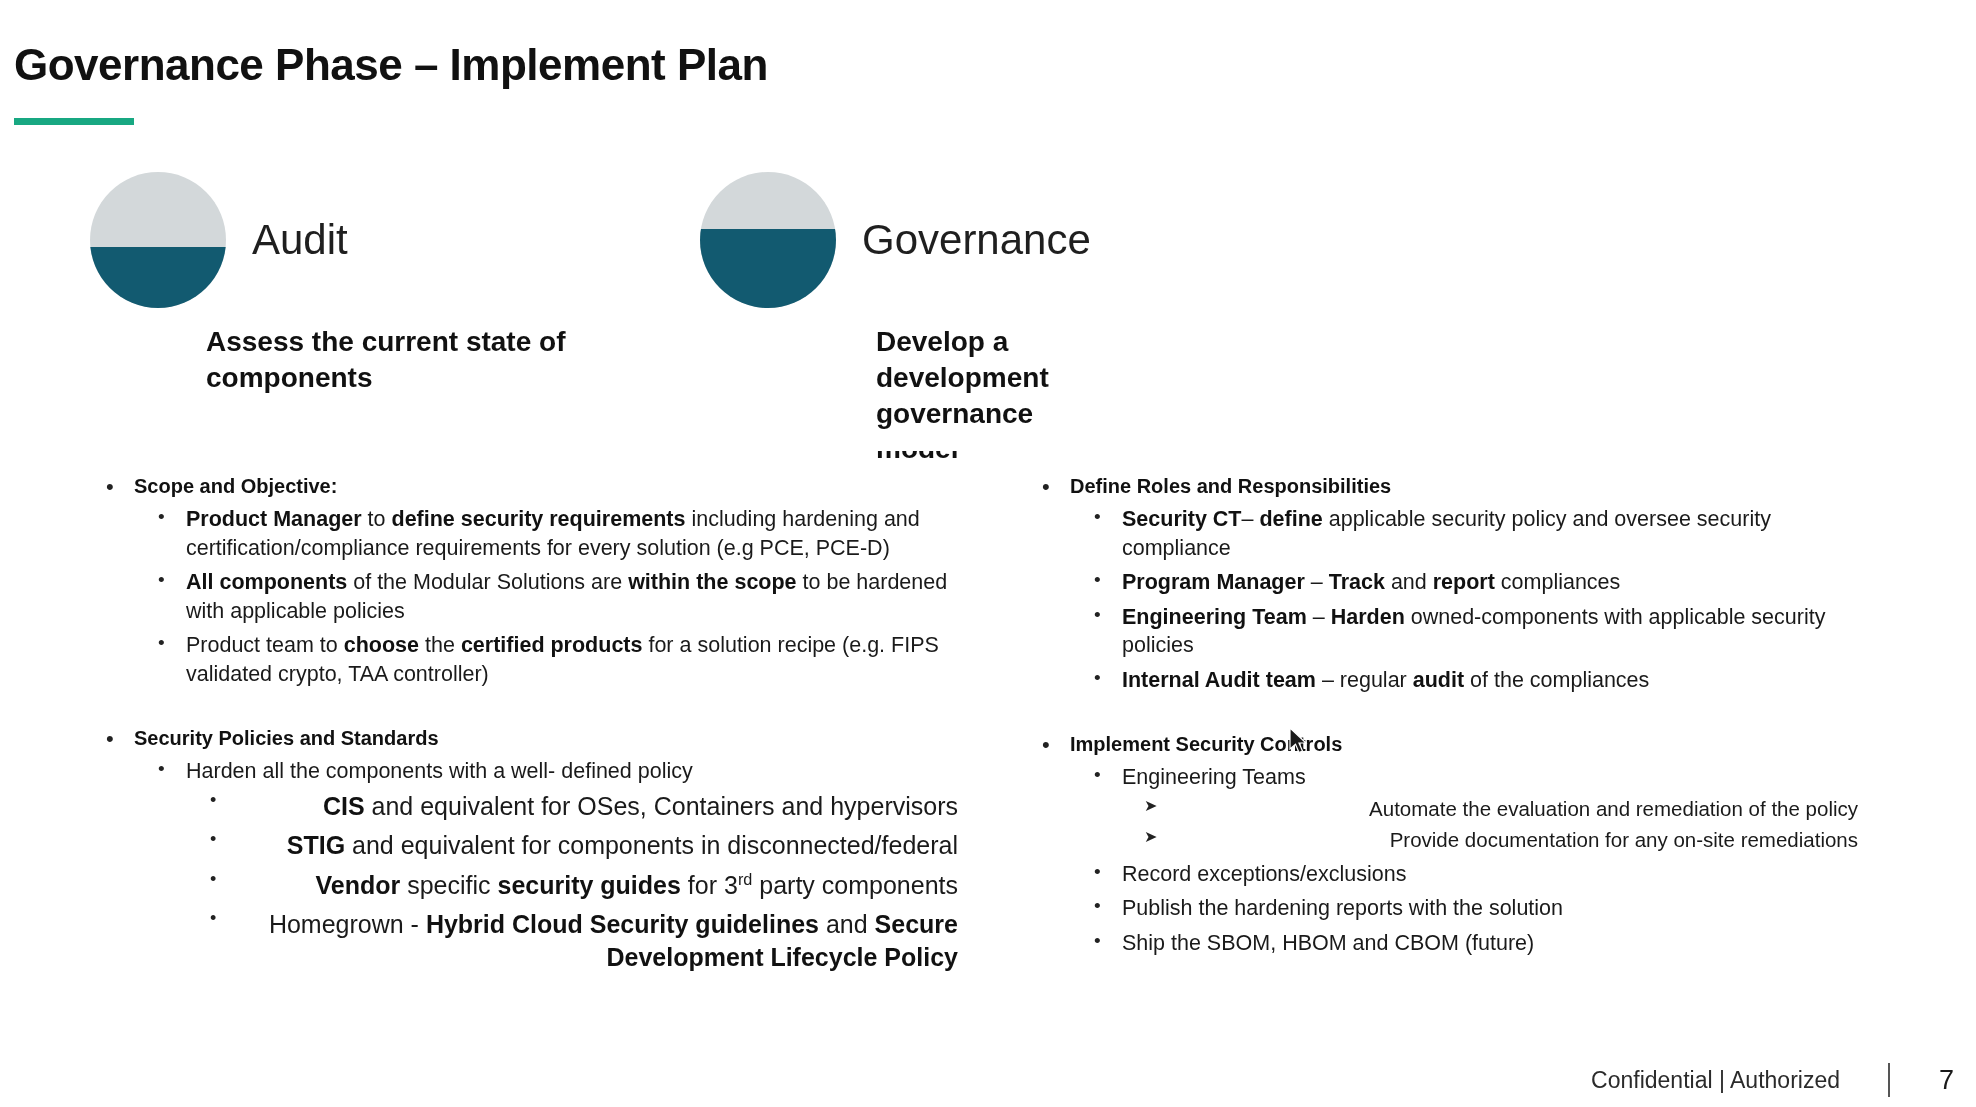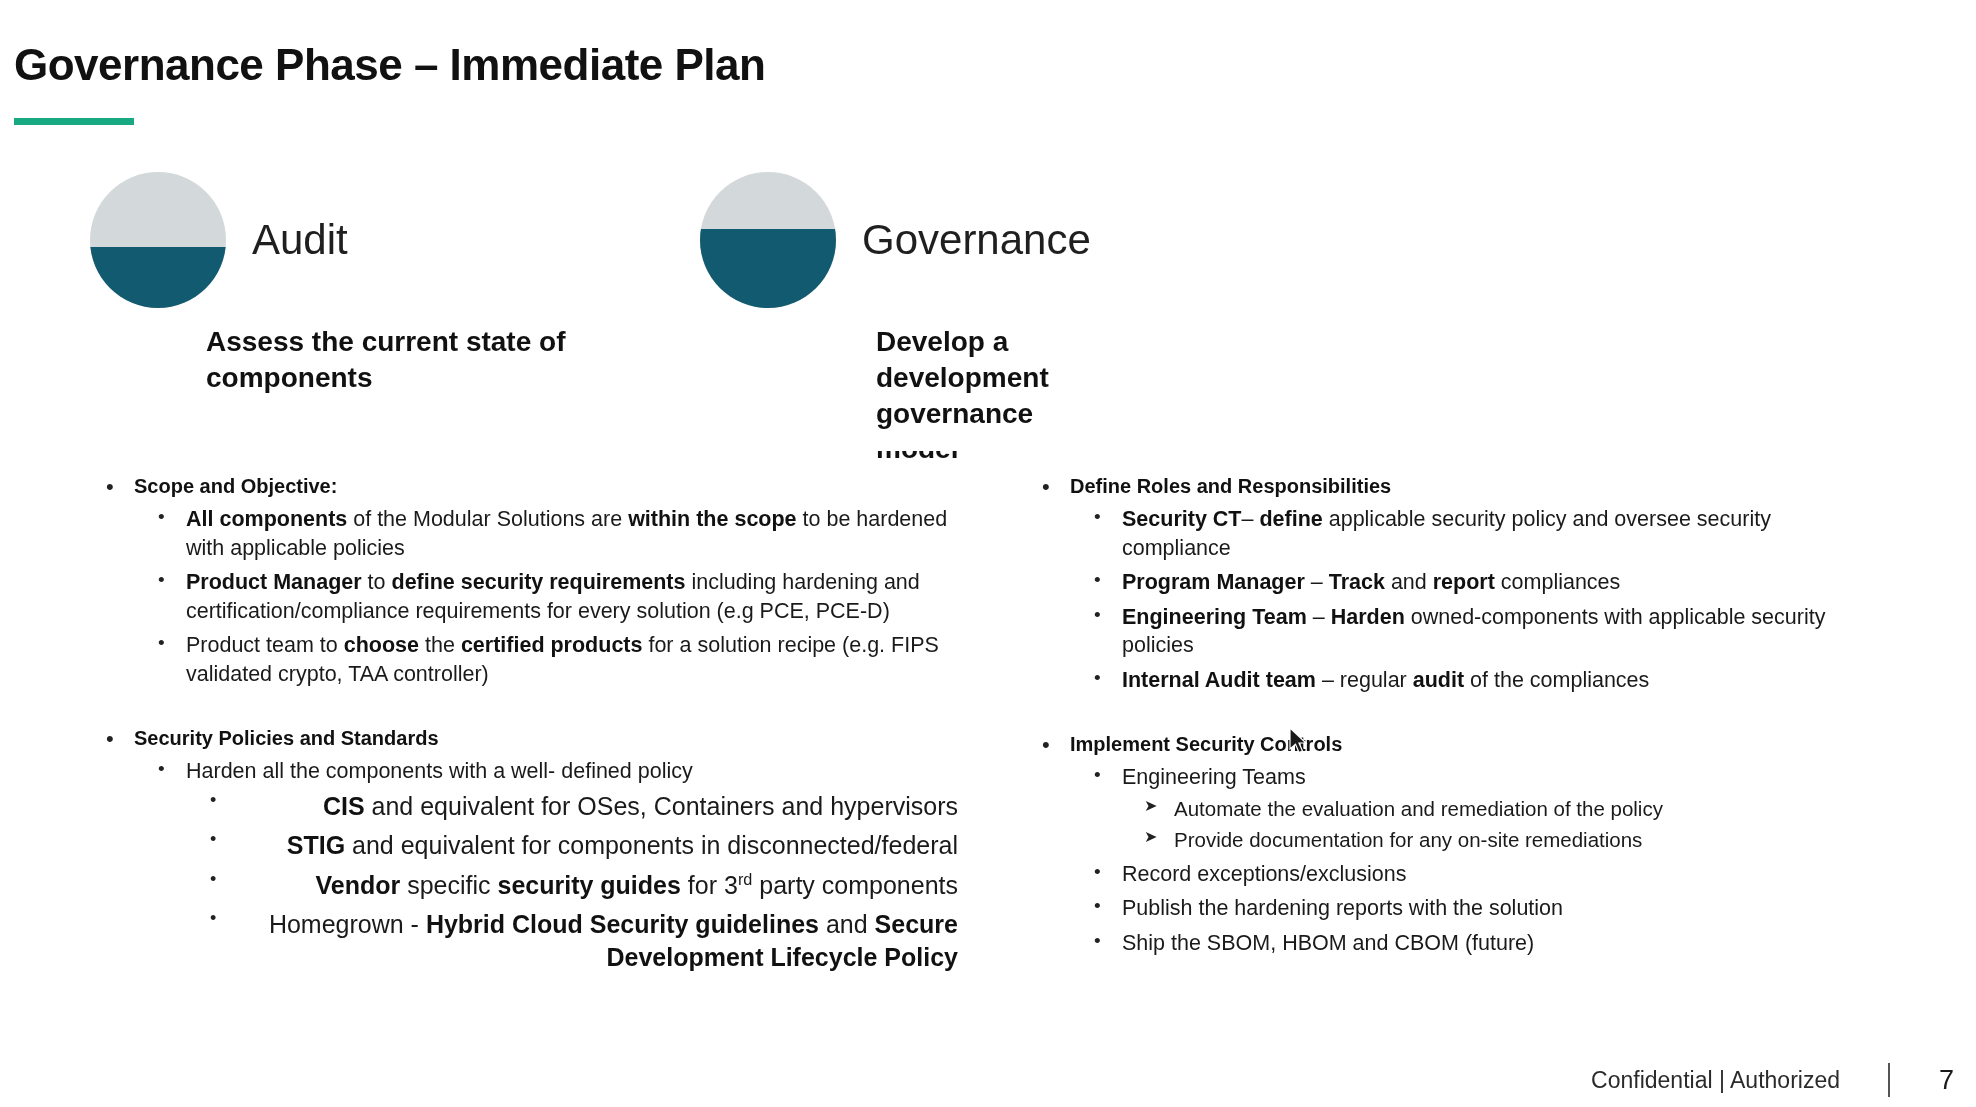--- a/index.html
+++ b/index.html
@@ -209,20 +209,21 @@
     left: 24px;
     top: -1px;
     font-size: 18px;
     color: #222;
   }
 
   ul.lvl4 {
     list-style: none;
     margin: 4px 0 0 0;
     padding: 0;
+    text-align: right;
   }
   ul.lvl4 > li {
     position: relative;
     padding-left: 52px;
     margin-bottom: 4px;
     font-size: 20.5px;
     line-height: 1.33;
     color: #1a1a1a;
   }
   ul.lvl4 > li::before {
@@ -270,21 +271,21 @@
     left: 1288px;
     top: 727px;
     width: 22px;
     height: 28px;
     pointer-events: none;
   }
 </style>
 </head>
 <body>
 
-<div class="slide-title">Governance Phase – Immediate Plan</div>
+<div class="slide-title">Governance Phase – Implement Plan</div>
 <div class="title-underline"></div>
 
 <div class="phase-row">
 
   <div class="phase phase-1">
     <div class="phase-head">
       <div class="phase-icon">
         <div class="fill fill-half"></div>
       </div>
       <div class="phase-name">Audit</div>
@@ -309,22 +310,22 @@
 <div class="hl-gov"></div>
 <div class="mask"></div>
 
 <div class="content">
 
   <div class="col col-left">
     <ul class="lvl1">
       <li class="item">
         <div class="h1txt">Scope and Objective:</div>
         <ul class="lvl2">
+          <li><b>Product Manager</b> to <b>define security requirements</b> including hardening and certification/compliance requirements for every solution (e.g PCE, PCE-D)</li>
           <li><b>All components</b> of the Modular Solutions are <b>within the scope</b> to be hardened with applicable policies</li>
-          <li><b>Product Manager</b> to <b>define security requirements</b> including hardening and certification/compliance requirements for every solution (e.g PCE, PCE-D)</li>
           <li>Product team to <b>choose</b> the <b>certified products</b> for a solution recipe (e.g. FIPS validated crypto, TAA controller)</li>
         </ul>
       </li>
       <li class="gap"></li>
       <li class="item">
         <div class="h1txt">Security Policies and Standards</div>
         <ul class="lvl2">
           <li>
             <span>Harden all the components with a well- defined policy</span>
             <ul class="lvl3">

